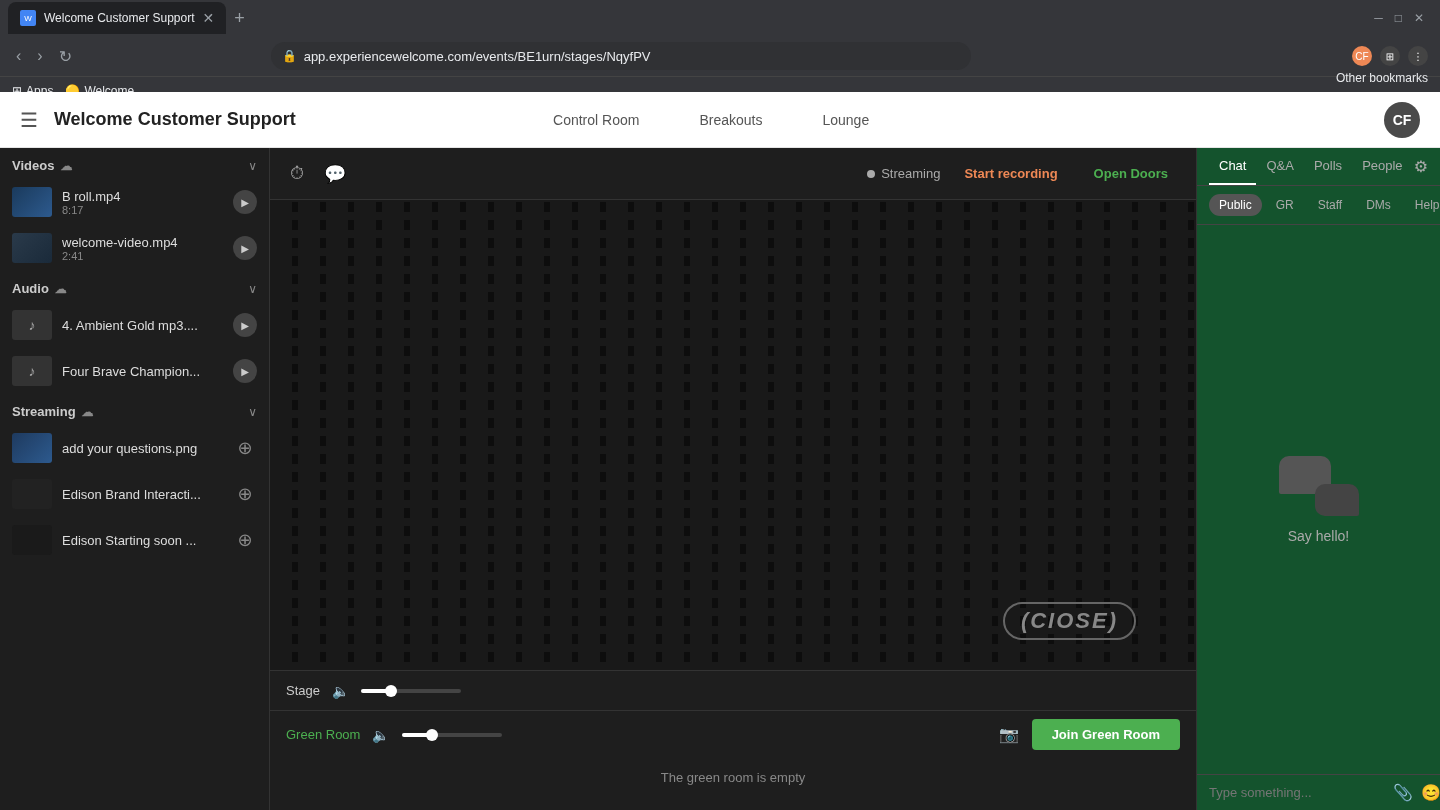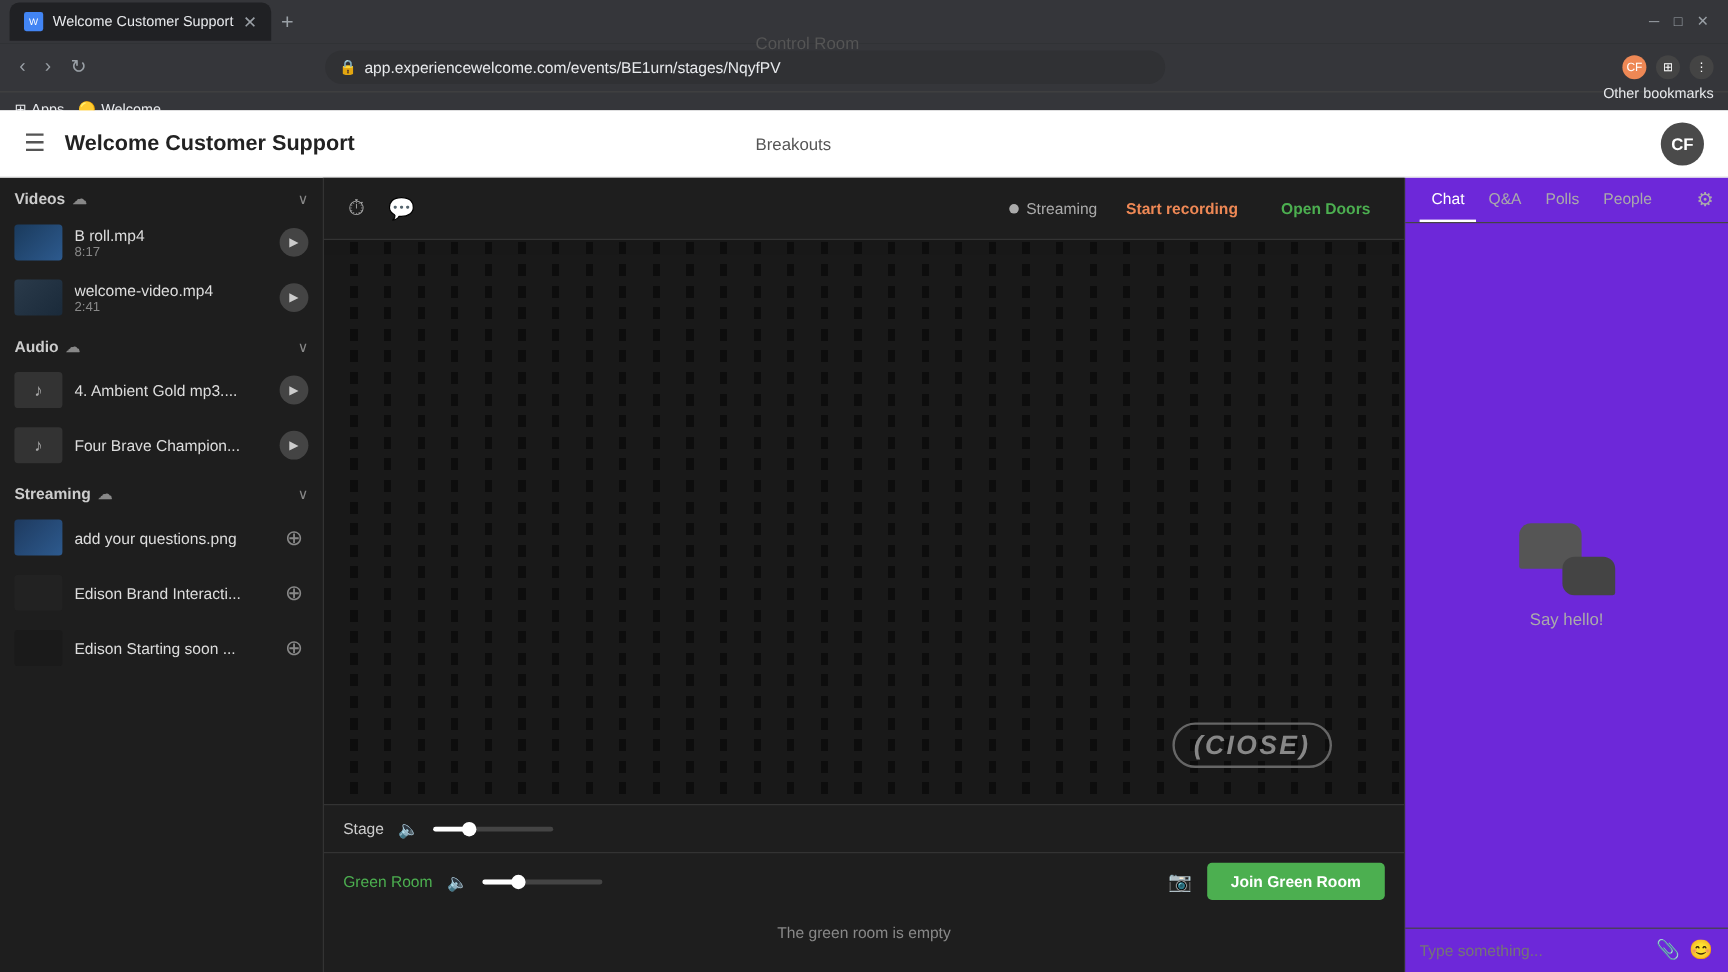--- a/index.html
+++ b/index.html
@@ -24,21 +24,21 @@
     .browser-icons { display: flex; align-items: center; gap: 8px; margin-left: auto; }
     .browser-icon { width: 20px; height: 20px; border-radius: 50%; background: #444; display: flex; align-items: center; justify-content: center; font-size: 10px; }
 
     
     .app { display: flex; flex-direction: column; height: 718px; background: #fff; }
 
     
     .app-header { display: flex; align-items: center; background: #fff; height: 56px; border-bottom: 1px solid #e5e5e5; padding: 0 20px; flex-shrink: 0; }
     .hamburger { color: #555; font-size: 20px; cursor: pointer; margin-right: 16px; }
     .app-title { font-size: 18px; font-weight: 600; color: #222; }
-    .header-nav { display: flex; gap: 60px; margin: 0 auto; flex-direction: column; }
+    .header-nav { display: flex; gap: 60px; margin: 0 auto; }
     .nav-item { font-size: 14px; color: #555; cursor: pointer; padding: 4px 0; }
     .user-avatar { width: 36px; height: 36px; border-radius: 50%; background: #4a4a4a; color: #fff; display: flex; align-items: center; justify-content: center; font-size: 14px; font-weight: 600; margin-left: auto; cursor: pointer; }
 
     
     .main-content { display: flex; flex: 1; overflow: hidden; }
 
     
     .sidebar { width: 270px; background: #1e1e1e; border-right: 1px solid #333; display: flex; flex-direction: column; flex-shrink: 0; overflow-y: auto; }
     .search-bar { display: flex; align-items: center; padding: 12px; gap: 8px; border-bottom: 1px solid #333; }
     .search-input { flex: 1; background: #2a2a2a; border: 1px solid #444; border-radius: 4px; padding: 6px 10px; color: #ccc; font-size: 13px; outline: none; }
@@ -91,21 +91,21 @@
     
     .green-room-area { background: #1e1e1e; border-top: 1px solid #333; height: 100px; flex-shrink: 0; }
     .green-room-header { display: flex; align-items: center; padding: 8px 16px; gap: 12px; }
     .green-room-label { font-size: 13px; color: #4caf50; font-weight: 500; }
     .gr-spacer { flex: 1; }
     .gr-cam-icon { color: #aaa; font-size: 16px; cursor: pointer; }
     .join-green-room-btn { background: #4caf50; border: none; color: #fff; font-size: 13px; font-weight: 600; padding: 8px 20px; border-radius: 4px; cursor: pointer; }
     .green-room-empty { text-align: center; padding: 12px; font-size: 13px; color: #888; }
 
     
-    .right-panel { width: 270px; background: #6d28d9; border-left: 1px solid #333; display: flex; flex-direction: column; flex-shrink: 0; }
+    .right-panel { width: 244px; background: #14532d; border-left: 1px solid #333; display: flex; flex-direction: column; flex-shrink: 0; }
     .chat-tabs { display: flex; align-items: center; border-bottom: 1px solid #444; padding: 0 12px; }
     .chat-tab { padding: 10px 10px; font-size: 13px; color: #aaa; cursor: pointer; border-bottom: 2px solid transparent; }
     .chat-tab.active { color: #fff; border-bottom: 2px solid #fff; }
     .settings-icon { margin-left: auto; color: #aaa; font-size: 16px; cursor: pointer; }
 
     .sub-tabs { display: flex; padding: 8px 12px; gap: 4px; border-bottom: 1px solid #444; }
     .sub-tab { padding: 4px 10px; font-size: 12px; color: #aaa; cursor: pointer; border-radius: 12px; }
     .sub-tab.active { background: #555; color: #fff; }
 
     .chat-content { flex: 1; display: flex; flex-direction: column; align-items: center; justify-content: center; }
@@ -335,20 +335,27 @@
     <div class="right-panel">
 
       <div class="chat-tabs">
         <span class="chat-tab active">Chat</span>
         <span class="chat-tab">Q&amp;A</span>
         <span class="chat-tab">Polls</span>
         <span class="chat-tab">People</span>
         <span class="settings-icon">⚙</span>
       </div>
 
+      <div class="sub-tabs">
+        <span class="sub-tab active">Public</span>
+        <span class="sub-tab">GR</span>
+        <span class="sub-tab">Staff</span>
+        <span class="sub-tab">DMs</span>
+        <span class="sub-tab">Help</span>
+      </div>
 
       <div class="chat-content">
         <div class="chat-bubbles-wrap">
           <div class="bubble-a"></div>
           <div class="bubble-b"></div>
         </div>
         <div class="chat-hello">Say hello!</div>
       </div>
 
       <div class="chat-input-bar">

